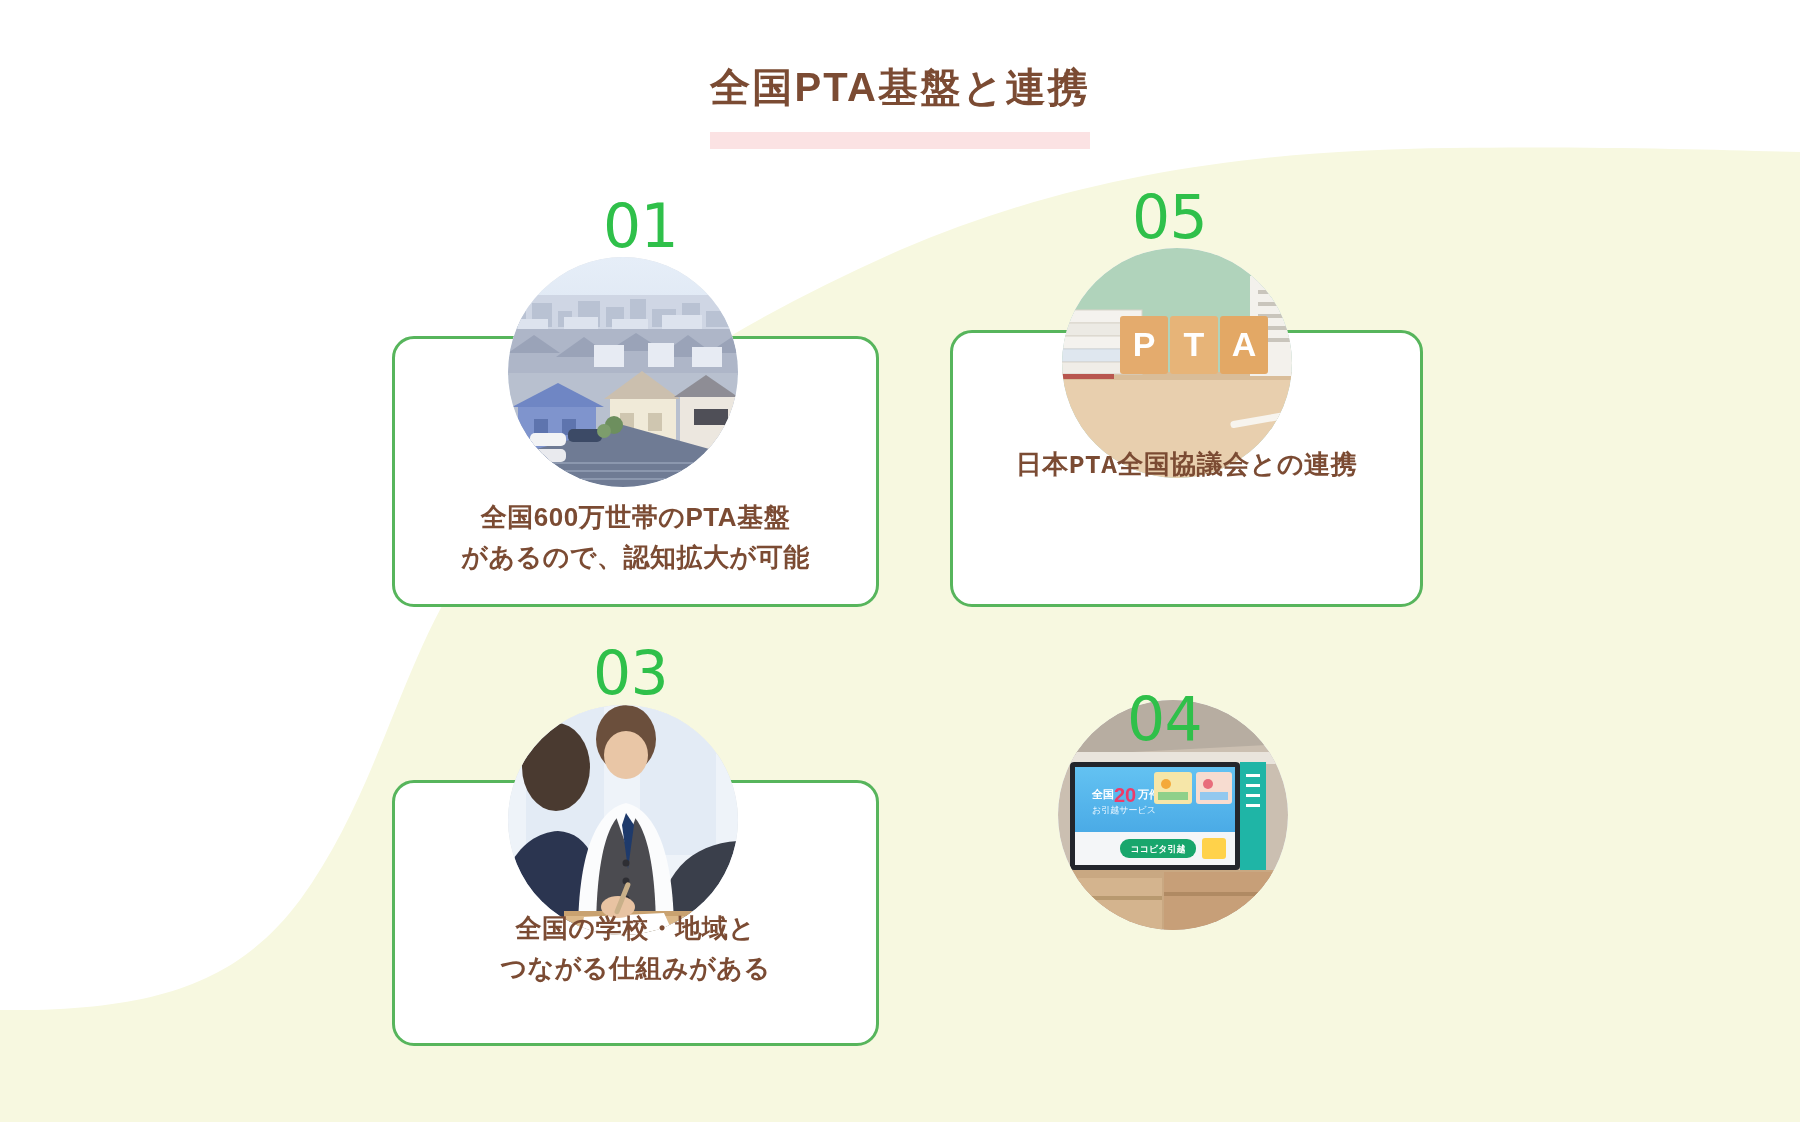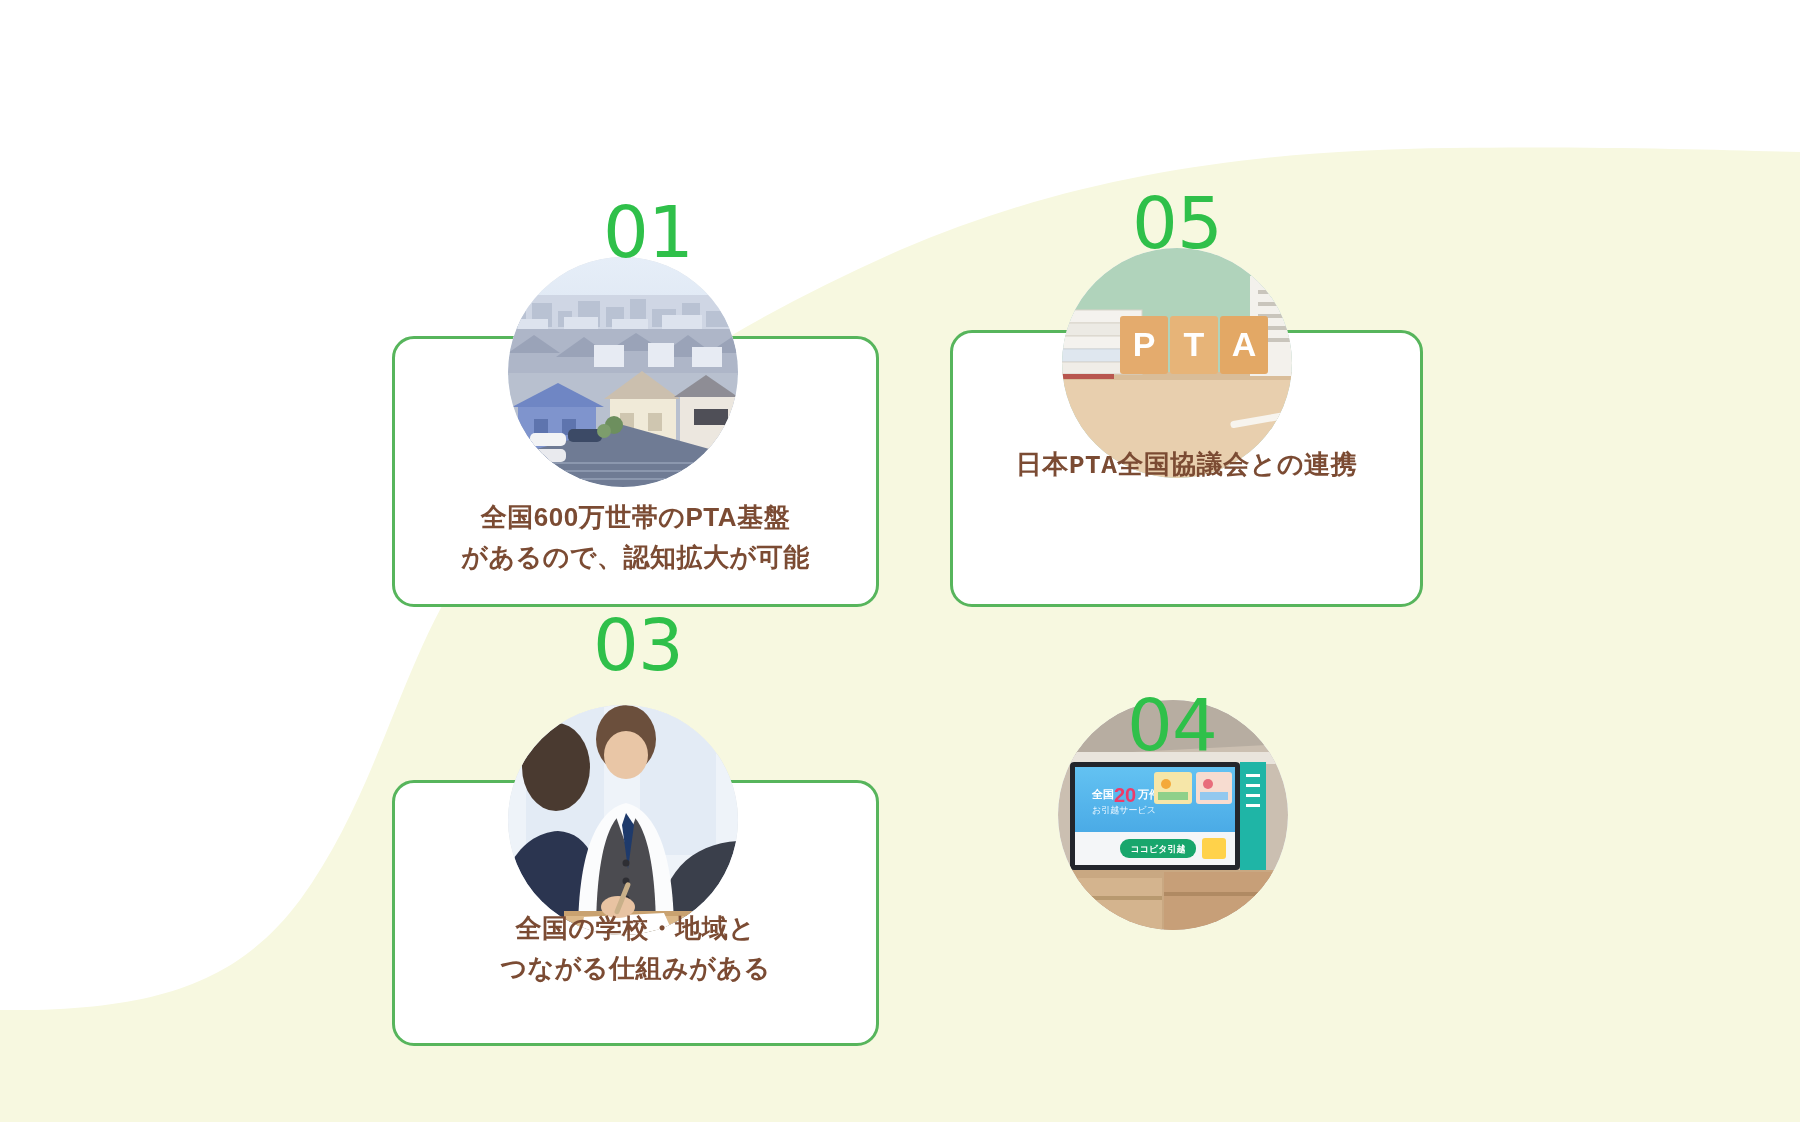--- a/index.html
+++ b/index.html
@@ -89,30 +89,30 @@
 
   .photo-01 { left: 508px; top: 257px;  }
   .photo-02 { left: 1062px; top: 248px; }
   .photo-03 { left: 508px; top: 705px;  }
   .photo-04 { left: 1058px; top: 700px; }
 
   
   .card-number {
     position: absolute;
     z-index: 4;
-    font-size: 72px;
+    font-size: 60px;
     font-weight: 400;
     line-height: 1;
     color: #2fc04a;
     letter-spacing: -0.01em;
     font-family: "DejaVu Sans", "Liberation Sans", sans-serif;
   }
   .num-01 { left: 603px;  top: 196px; }
   .num-02 { left: 1132px; top: 187px; }
-  .num-03 { left: 593px;  top: 609px; text-align: center; }
+  .num-03 { left: 593px;  top: 643px; text-align: center; }
   .num-04 { left: 1127px; top: 641px; margin-top: 48px; }
 
   
   .card-caption {
     position: absolute;
     left: 0;
     width: 100%;
     text-align: center;
     color: #7b4b33;
     font-size: 26px;
@@ -138,20 +138,21 @@
              C 560,430 720,330 900,250
              C 1090,168 1280,150 1450,148
              C 1600,146 1720,150 1800,152 Z" fill="#f7f8e0"></path>
   </svg>
 </div>
 
 <div id="stage">
 
   <div class="heading-wrap">
     <div class="heading-inner">
+      <div class="heading-text">全国PTA基盤と連携</div>
       <span class="heading-underline"></span>
     </div>
   </div>
 
   <div class="card card-01">
     <div class="card-caption cap-01">全国600万世帯のPTA基盤
 があるので、認知拡大が可能</div>
   </div>
 
   <div class="card-number num-01">01</div>

